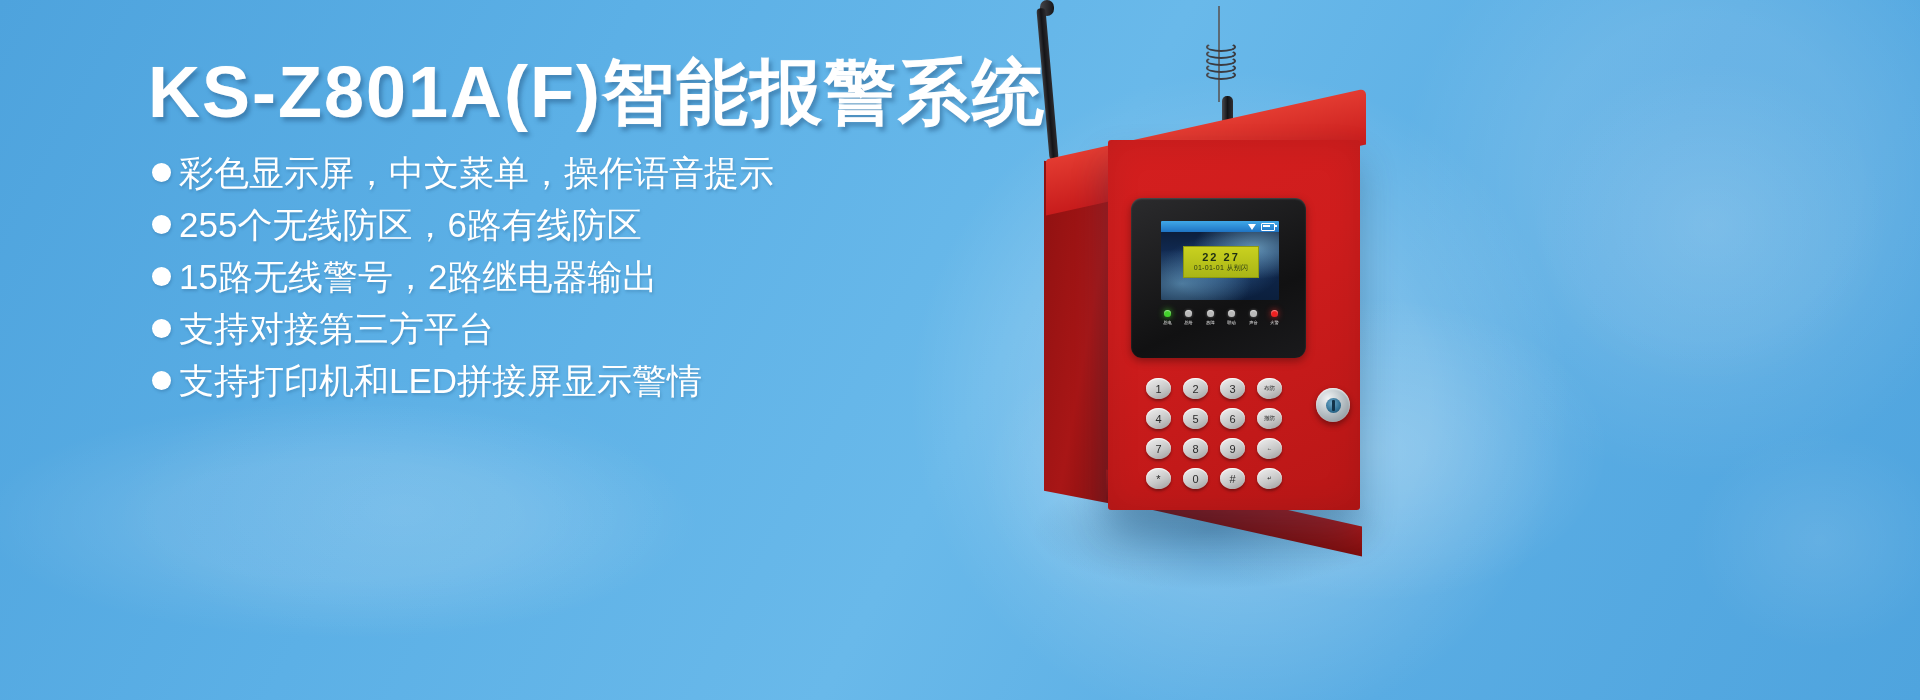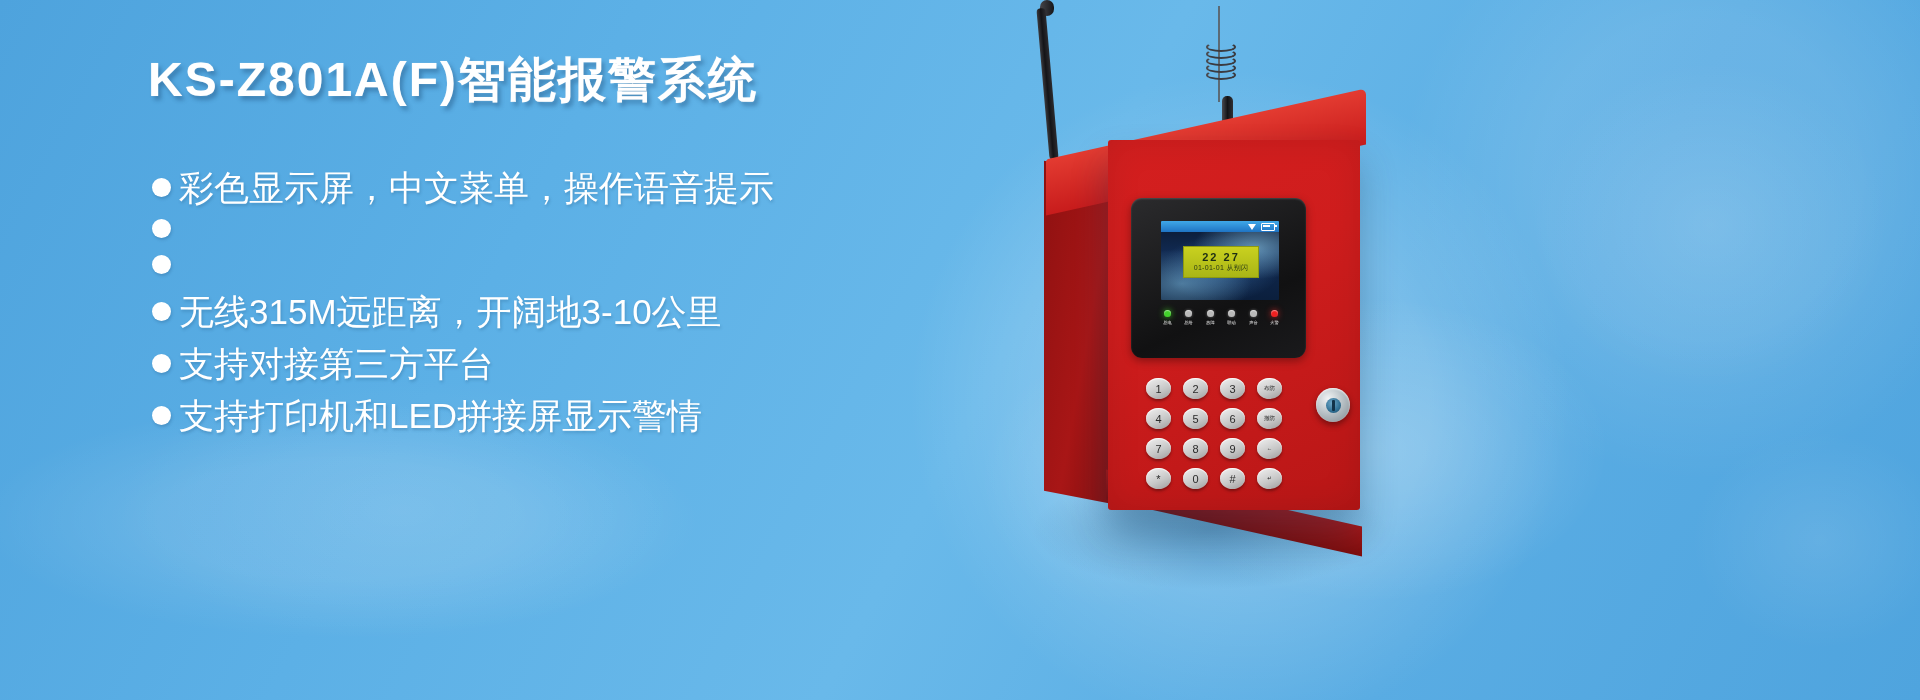--- a/index.html
+++ b/index.html
@@ -27,25 +27,25 @@
     background:radial-gradient(ellipse at 50% 50%, rgba(255,255,255,0.12) 0%, rgba(255,255,255,0) 70%);}
   .blob.b4{left:120px;top:380px;width:560px;height:260px;
     background:radial-gradient(ellipse at 50% 50%, rgba(255,255,255,0.09) 0%, rgba(255,255,255,0) 72%);}
   .blob.b5{left:1690px;top:430px;width:260px;height:220px;
     background:radial-gradient(ellipse at 50% 50%, rgba(255,255,255,0.10) 0%, rgba(255,255,255,0) 70%);}
 
   
   .copy{position:absolute;left:0;top:0;width:960px;height:700px;}
   .title{
     position:absolute;left:148px;top:56px;
-    font-size:48px;font-weight:bold;color:#ffffff;
+    font-size:72px;font-weight:bold;color:#ffffff;
     letter-spacing:2px;white-space:nowrap;line-height:1;
     text-shadow:3px 4px 4px rgba(30,80,125,0.45), 0 0 1px rgba(255,255,255,0.6);
   }
-  .bullets{position:absolute;left:152px;top:170px;width:800px;}
+  .bullets{position:absolute;left:152px;top:155px;width:800px;}
   .bullet{
     display:flex;align-items:baseline;
     color:#ffffff;font-size:35px;line-height:1;
     margin-bottom:17px;white-space:nowrap;
     text-shadow:1px 2px 3px rgba(35,90,135,0.33);
   }
   .dot{
     flex:0 0 auto;width:19px;height:19px;border-radius:50%;
     background:#ffffff;margin-right:8px;position:relative;top:-3px;
     box-shadow:1px 2px 3px rgba(35,90,135,0.30);
@@ -178,27 +178,25 @@
   <div class="copy">
     <div class="title">KS-Z801A(F)智能报警系统</div>
 
     <div class="bullets">
       <div class="bullet">
         <span class="dot"></span>
         <span class="btext">彩色显示屏，中文菜单，操作语音提示</span>
       </div>
       <div class="bullet">
         <span class="dot"></span>
-      </div>
-      <div class="bullet">
-        <span class="dot"></span>
-      </div>
-      <div class="bullet">
-        <span class="dot"></span>
-        <span class="btext">无线315M远距离，开阔地3-10公里</span>
+        <span class="btext">255个无线防区，6路有线防区</span>
+      </div>
+      <div class="bullet">
+        <span class="dot"></span>
+        <span class="btext">15路无线警号，2路继电器输出</span>
       </div>
       <div class="bullet">
         <span class="dot"></span>
         <span class="btext">支持对接第三方平台</span>
       </div>
       <div class="bullet">
         <span class="dot"></span>
         <span class="btext">支持打印机和LED拼接屏显示警情</span>
       </div>
     </div>

